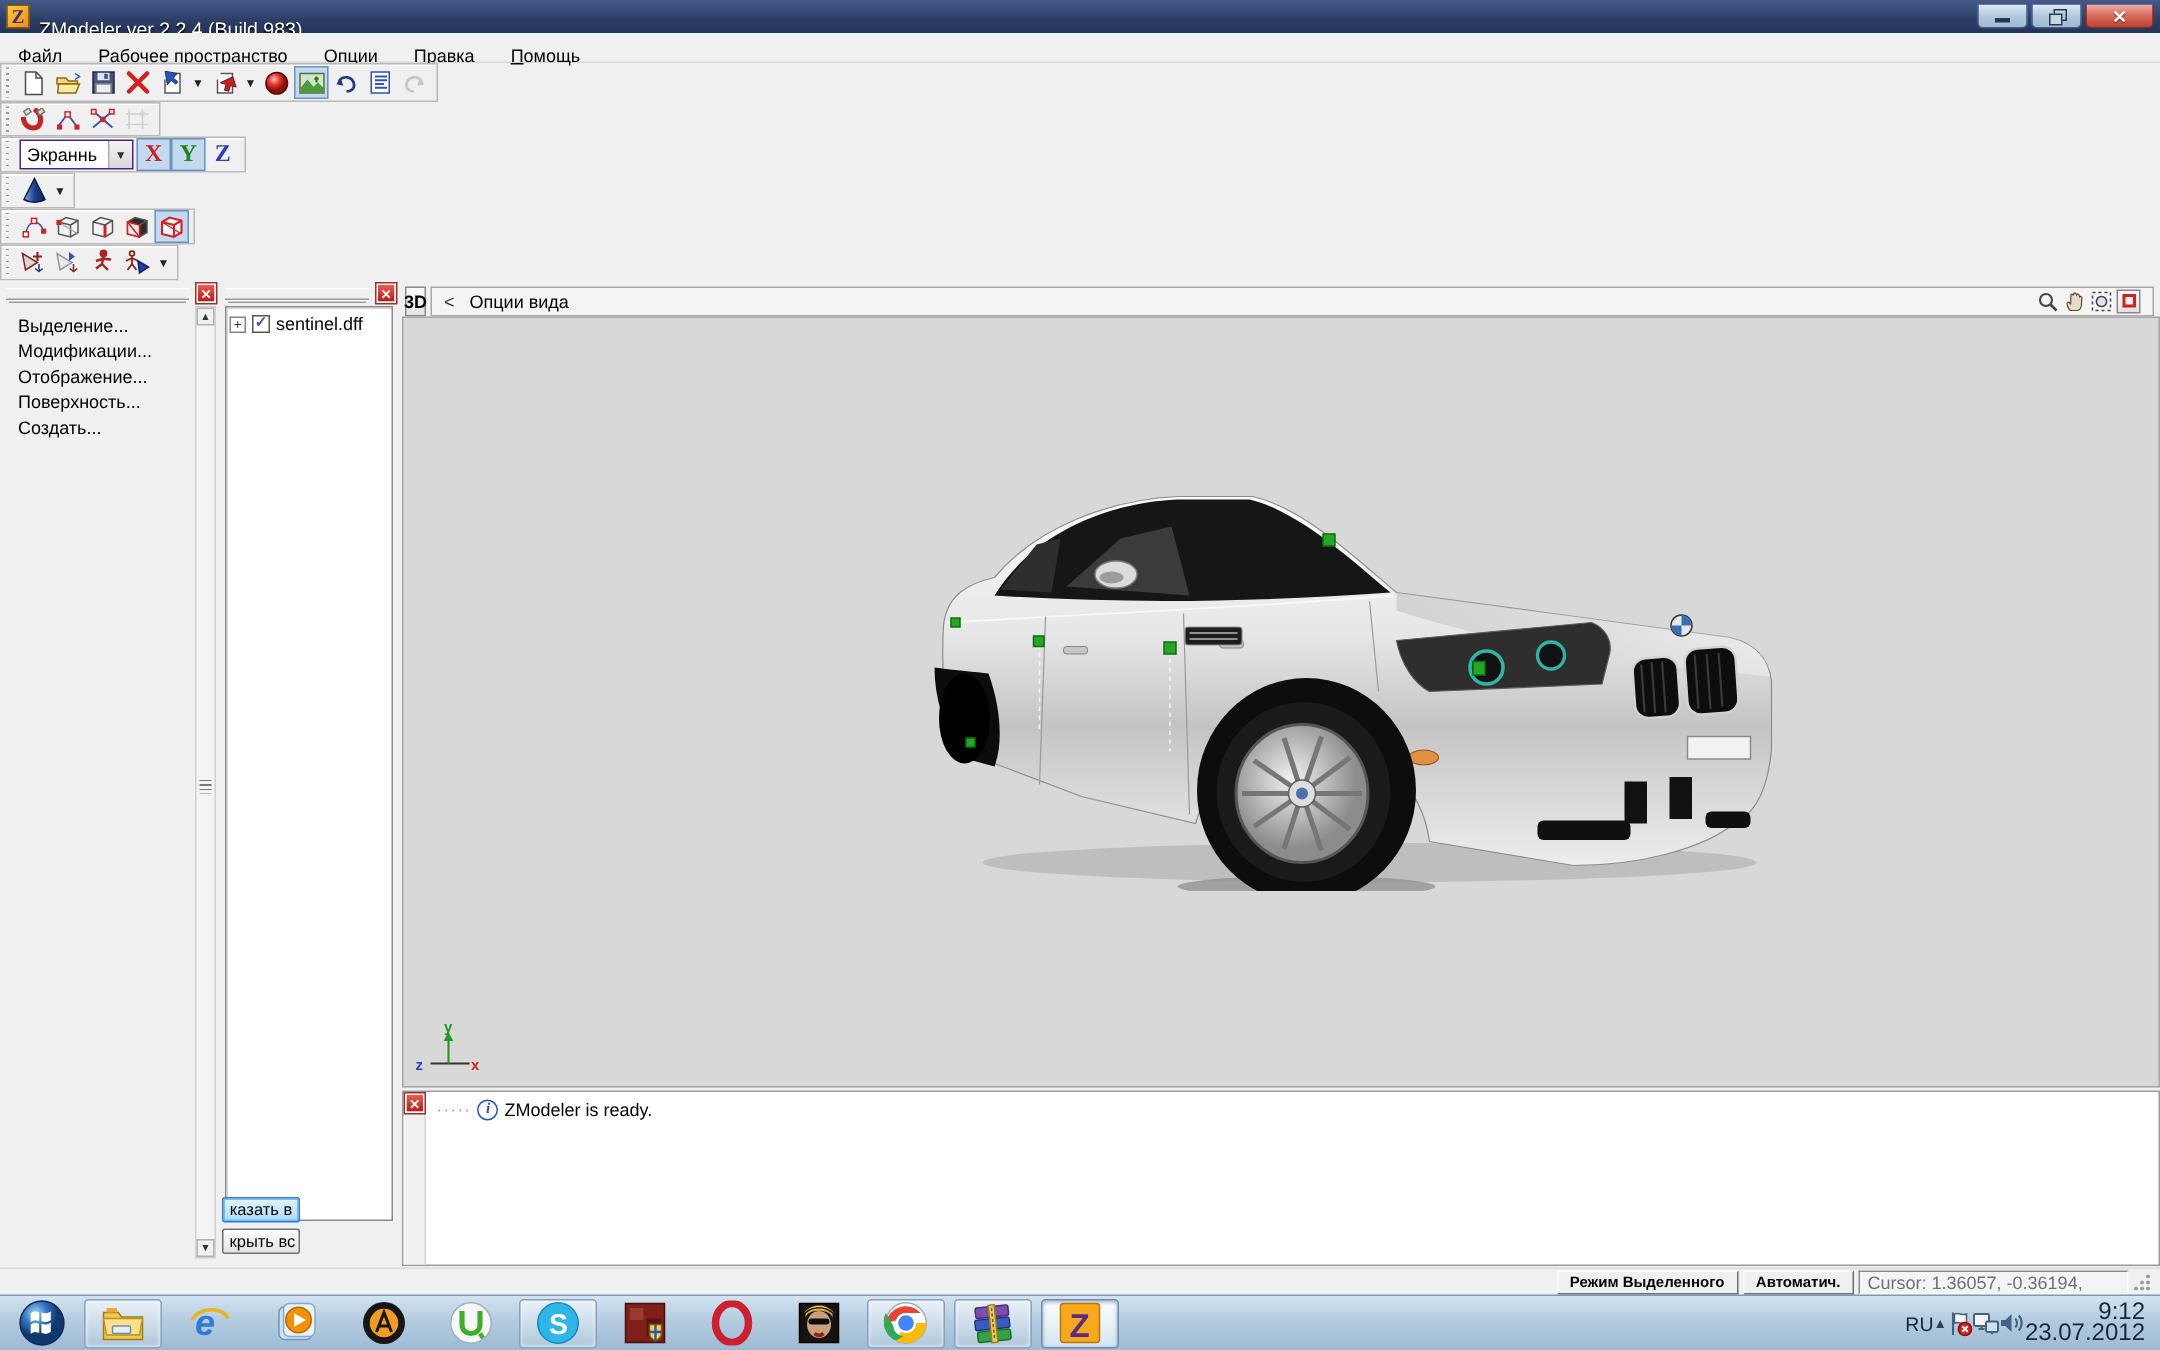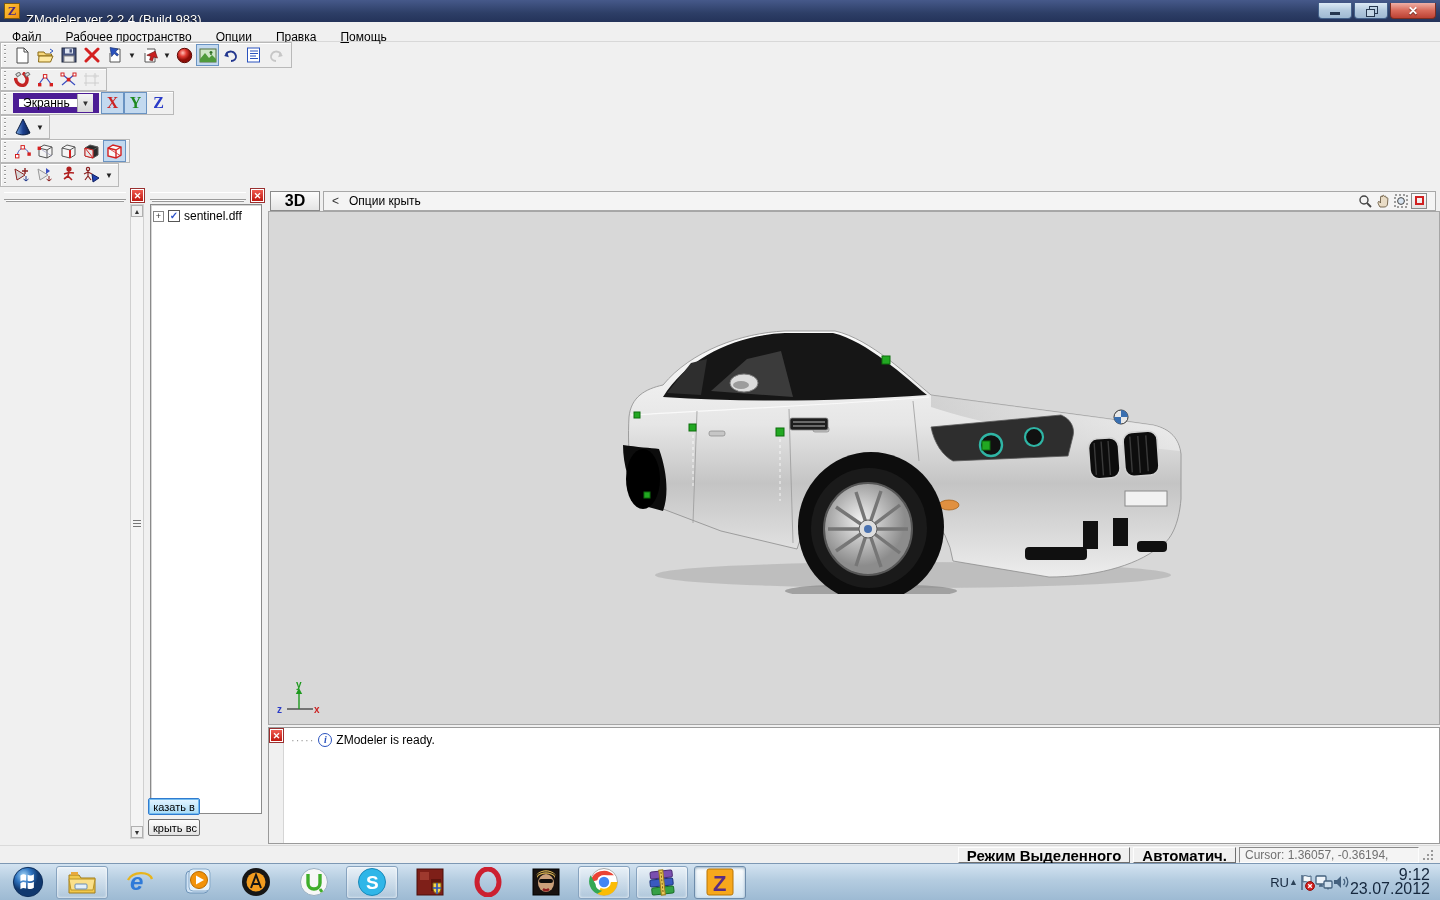--- a/index.html
+++ b/index.html
@@ -32,21 +32,21 @@
   .tb-row { position:absolute; left:0; height:26px; display:flex; }
   .tb-box { display:flex; align-items:center; background:#f0f0f0; border:1px solid #b9b9b9;
     box-shadow:inset 1px 1px 0 #fff; padding:0 3px 0 1px; height:100%; }
   .tb-grip { width:7px; height:80%; margin-right:2px;
     background:repeating-linear-gradient(180deg,#9a9a9a 0 1px,#fdfdfd 1px 2px,transparent 2px 4px);
     background-size:2px 100%; background-repeat:repeat-y; background-position:2px 0; }
   .tb-btn { width:23px; height:22px; display:flex; align-items:center; justify-content:center; border:1px solid transparent; }
   .tb-btn.pressed { background:#c3d9ef; border-color:#6a93c2; }
   .tb-btn.disabled { opacity:.4; filter:grayscale(1); }
   .dd-arrow { width:12px; height:22px; display:flex; align-items:center; justify-content:center; font-size:8px; color:#222; }
-  .combo { display:flex; align-items:center; height:20px; border:6px solid #4c1d95; background:#fff; margin:0 2px; }
+  .combo { display:flex; align-items:center; height:20px; border:1px solid #4c1d95; background:#fff; margin:0 2px; }
   .combo .val { padding:0 4px; width:58px; overflow:hidden; white-space:nowrap; }
   .combo .btn { width:16px; height:18px; background:linear-gradient(#f4f4f4,#d8d8d8); border-left:1px solid #aaa;
     display:flex; align-items:center; justify-content:center; font-size:8px; color:#333; }
   .axis-letter { font:bold 16px "Liberation Serif",serif; }
 
   
   .panel-hdr { position:relative; height:14px; margin:2px 2px 0 2px; }
   .hdr-grip { position:absolute; left:2px; right:18px; top:3px; height:8px;
     border-top:1px solid #fff; border-bottom:1px solid #9a9a9a; box-shadow:0 3px 0 -2px #fff, 0 4px 0 -2px #9a9a9a; }
   .red-x { position:absolute; right:0; top:0; width:13px; height:13px; background:linear-gradient(#f05a50,#c01810);
@@ -69,22 +69,22 @@
     text-align:center; color:#333; flex:none; }
   .checkbox { width:12px; height:12px; border:1px solid #555; background:#fff; color:#2b50c8;
     font:bold 10px/10px "Liberation Sans",sans-serif; text-align:center; flex:none; }
   .tree-buttons { position:absolute; left:2px; bottom:6px; display:flex; gap:4px;flex-direction:column; }
   .tree-btn { height:17px; padding:1px 4px; font-size:11px; white-space:nowrap; overflow:hidden;
     border:1px solid #707070; border-radius:2px; background:linear-gradient(#fdfdfd,#e2e2e2); max-width:52px; }
   .tree-btn.focused { background:linear-gradient(#e3f4ff,#a8dcf8); border-color:#2f7bd0; box-shadow:0 0 0 1px #74bbee inset; }
 
   
   .vp-header { position:absolute; left:270px; top:190px; width:1166px; height:21px; display:flex; align-items:center; gap:3px; }
-  .btn-3d { width:50px; height:20px; border:1px solid #8a8a8a; background:linear-gradient(#fcfcfc,#e4e4e4);
-    font-weight:bold; font-size:16px; display:flex; align-items:center; justify-content:center; }
+  .btn-3d { width:14px; height:20px; border:1px solid #8a8a8a; background:linear-gradient(#fcfcfc,#e4e4e4);
+    font-weight:bold; font-size:12px; display:flex; align-items:center; justify-content:center; }
   .vp-titlebar { flex:1; height:20px; border:1px solid #a8a8a8; background:#f4f4f4; display:flex; align-items:center; gap:10px; padding:0 8px; }
   .vp-back { color:#333; font-size:12px; }
   .vp-icons { display:flex; align-items:center; gap:2px; }
   .vp-icon { width:16px; height:16px; display:flex; align-items:center; justify-content:center; }
   .vp-max { width:16px; height:16px; border:1px solid #8a8a8a; background:linear-gradient(#fbfbfb,#e2e2e2);
     display:flex; align-items:center; justify-content:center; }
   .vp-max i { display:block; width:9px; height:9px; border:2px solid #d02020; }
   .vp-canvas { position:absolute; left:268px; top:211px; width:1172px; height:514px; background:#d8d8d8; border:1px solid #a6a6a6; }
   .gizmo { position:absolute; left:6px; bottom:4px; }
 
@@ -92,21 +92,21 @@
   .log-panel { position:absolute; left:268px; top:727px; width:1172px; height:117px; background:#fff; border:1px solid #9a9a9a; }
   .log-strip { position:absolute; left:0; top:0; bottom:0; width:15px; background:#f0f0f0; border-right:1px solid #d5d5d5; }
   .log-line { position:absolute; left:22px; top:5px; display:flex; align-items:center; gap:4px; }
   .log-dots { color:#999; letter-spacing:1px; font-size:11px; }
   .info-badge { width:14px; height:14px; border-radius:50%; border:1.5px solid #2a52be; color:#2a52be;
     font:bold italic 10px/12px "Liberation Serif",serif; text-align:center; }
 
   
   .statusbar { position:absolute; left:0; top:845px; width:1440px; height:18px; background:#f0f0f0;
     border-top:1px solid #dadada; display:flex; align-items:center; justify-content:flex-end; gap:3px; padding:0 6px; }
-  .sb-btn { height:16px; padding:0 8px; font-weight:bold; font-size:15px; line-height:15px; background:#f0f0f0;
+  .sb-btn { height:16px; padding:0 8px; font-weight:bold; font-size:10px; line-height:15px; background:#f0f0f0;
     border:1px solid; border-color:#fdfdfd #6f6f6f #6f6f6f #fdfdfd; }
   .sb-field { height:16px; width:180px; padding:0 5px; color:#707070; font-size:12px; line-height:15px; background:#f4f4f4;
     border:1px solid; border-color:#8a8a8a #fdfdfd #fdfdfd #8a8a8a; }
   .sb-grip { width:12px; height:12px;
     background:radial-gradient(circle at 2px 10px,#999 1px,transparent 1.5px),
                radial-gradient(circle at 6px 6px,#999 1px,transparent 1.5px),
                radial-gradient(circle at 10px 2px,#999 1px,transparent 1.5px),
                radial-gradient(circle at 6px 10px,#999 1px,transparent 1.5px),
                radial-gradient(circle at 10px 6px,#999 1px,transparent 1.5px),
                radial-gradient(circle at 10px 10px,#999 1px,transparent 1.5px); }
@@ -386,20 +386,27 @@
         </div>
       <div class="dd-arrow">▼</div>
     </div>
   </div>
 
   <div class="cmd-panel">
     <div class="panel-hdr">
       <div class="hdr-grip"></div>
       <div class="red-x">✕</div>
     </div>
+    <div class="cmd-items">
+      <div class="cmd-item">Выделение...</div>
+      <div class="cmd-item">Модификации...</div>
+      <div class="cmd-item">Отображение...</div>
+      <div class="cmd-item">Поверхность...</div>
+      <div class="cmd-item">Создать...</div>
+    </div>
     <div class="vscroll">
       <div class="vs-btn" style="top:0;">▲</div>
       <div class="vs-grip"></div>
       <div class="vs-btn" style="bottom:0;">▼</div>
     </div>
   </div>
 
   <div class="tree-panel">
     <div class="panel-hdr">
       <div class="hdr-grip"></div>
@@ -415,21 +422,21 @@
     <div class="tree-buttons">
       <button class="tree-btn focused">казать в</button>
       <button class="tree-btn">крыть вс</button>
     </div>
   </div>
 
   <div class="vp-header">
     <div class="btn-3d">3D</div>
     <div class="vp-titlebar">
       <span class="vp-back">&lt;</span>
-      <span>Опции крыть</span>
+      <span>Опции вида</span>
       <span style="flex:1"></span>
       <span class="vp-icons">
         <span class="vp-icon">
           <svg width="14" height="14" viewBox="0 0 14 14">
               <circle cx="6" cy="6" r="4" fill="none" stroke="#444" stroke-width="1.4"></circle>
               <path d="M9,9 L13,13" stroke="#444" stroke-width="1.8"></path>
             </svg>
           </span>
         <span class="vp-icon">
           <svg width="14" height="14" viewBox="0 0 14 14">

